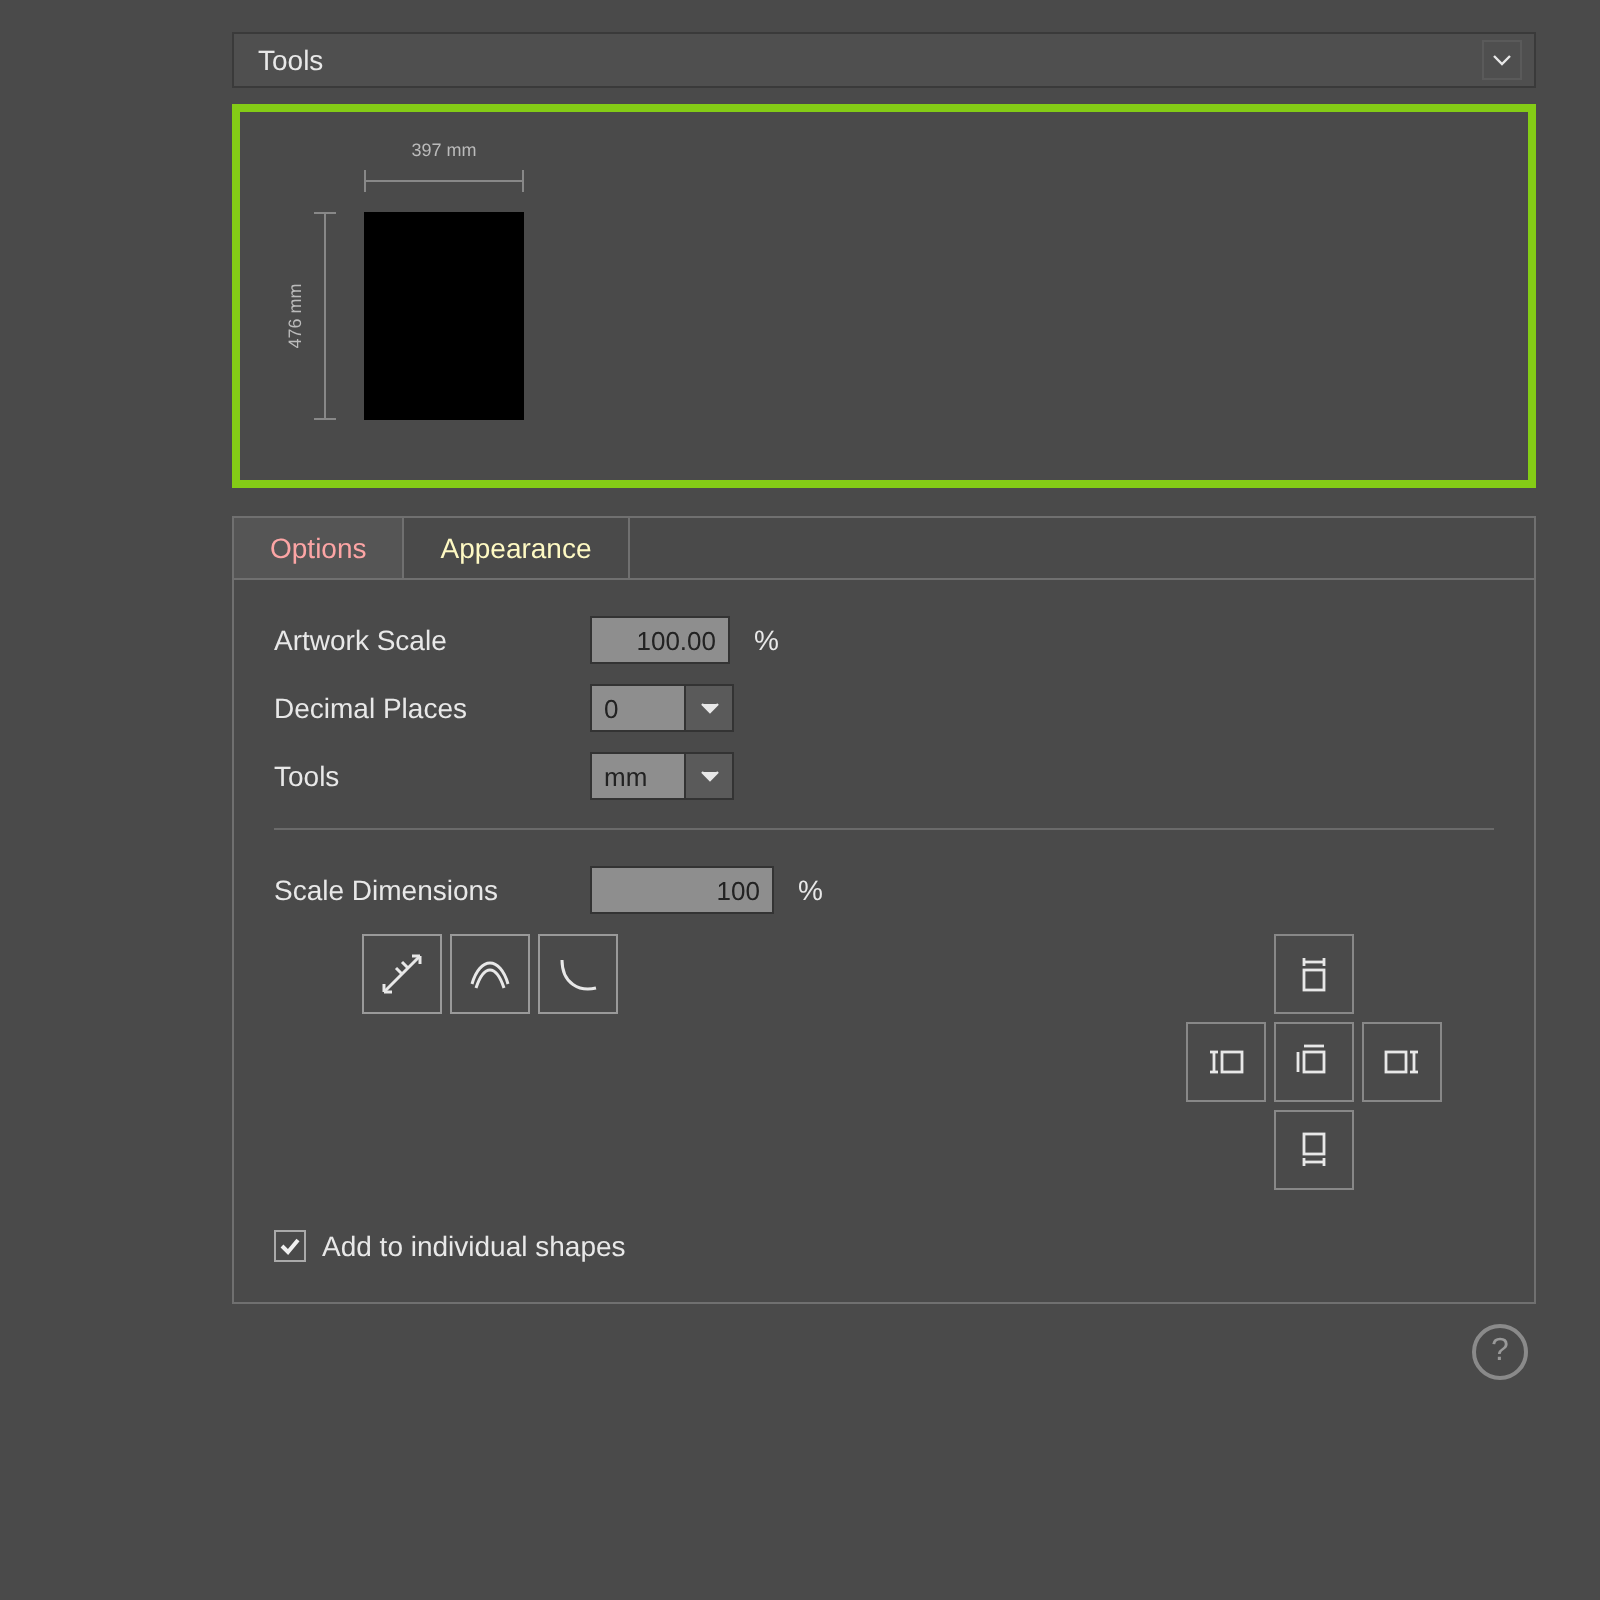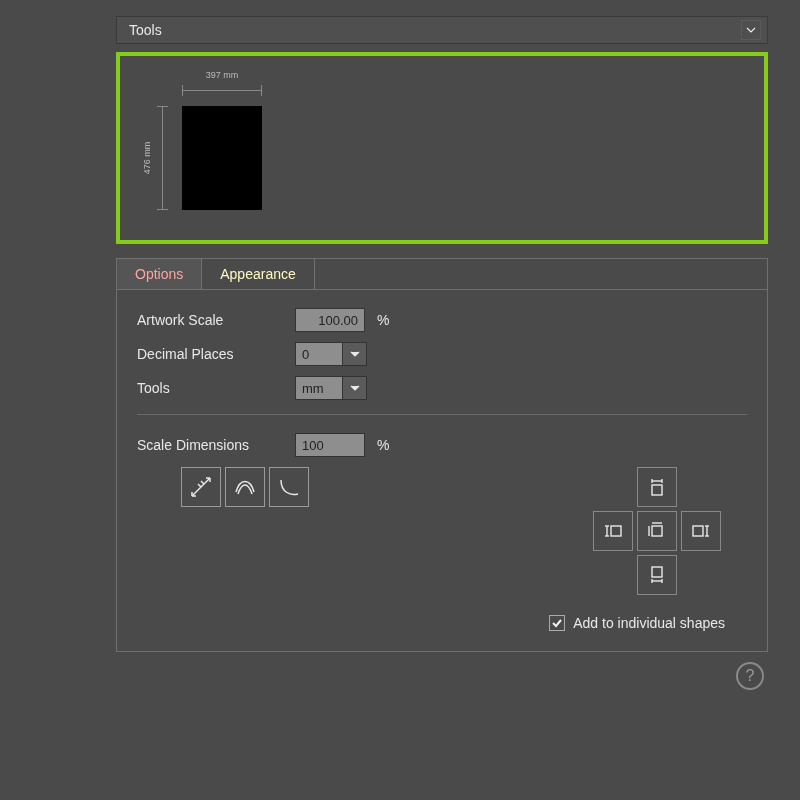--- a/index.html
+++ b/index.html
@@ -149,21 +149,21 @@
   .num-input {
     width: 70px;
     height: 24px;
     background: #8e8e8e;
     border: 1px solid #333;
     color: #222;
     padding: 0 6px;
     font-size: 13px;
     text-align: right;
   }
-  .num-input.wide { width: 70px; text-align:left; }
+  .num-input.wide { width: 92px; text-align:right; }
   .select-combo {
     display:flex;
   }
   .select-input {
     width: 48px;
     height: 24px;
     background: #8e8e8e;
     border: 1px solid #333;
     color: #222;
     padding: 0 6px;
@@ -224,21 +224,20 @@
   .pcell svg { width:22px; height:22px; stroke:#e8e8e8; stroke-width:1.4; fill:none; }
   .pcell.top { left:46px; top:0; }
   .pcell.left { left:2px; top:44px; }
   .pcell.center { left:46px; top:44px; }
   .pcell.right { left:90px; top:44px; }
   .pcell.bottom { left:46px; top:88px; }
 
   .check-row {
     display:flex;
     align-items:center;
-    justify-content:flex-end;
     gap:8px;
     margin-top: 16px;
     padding-right: 22px;
   }
   .check-row .cb {
     width:16px;height:16px;
     border:1px solid #aaa;
     background:#4a4a4a;
     display:flex;align-items:center;justify-content:center;
     cursor:pointer;

